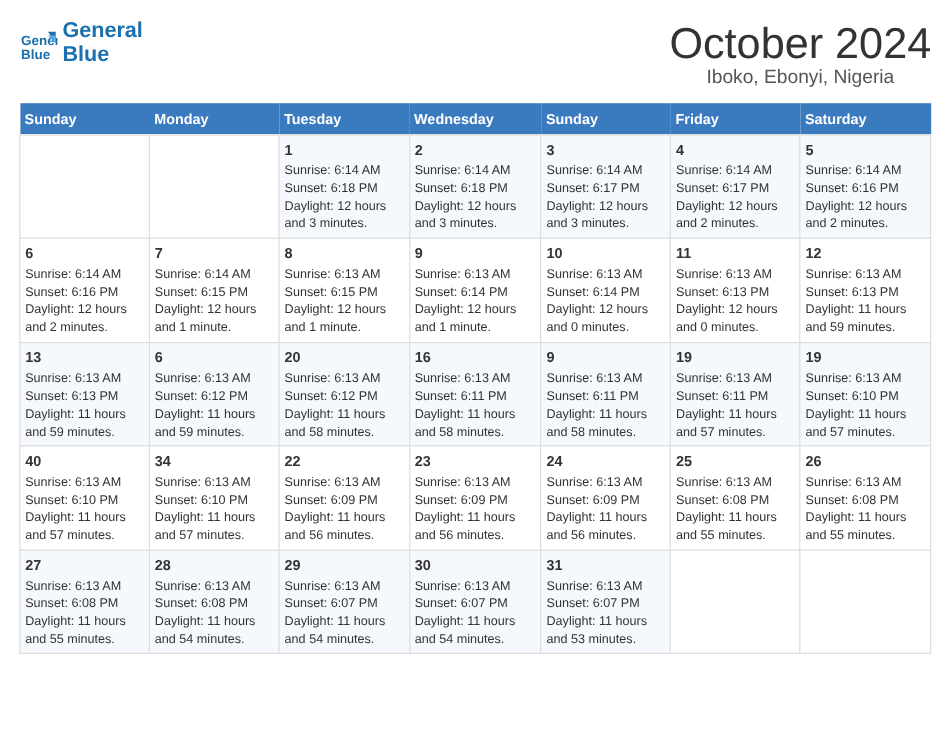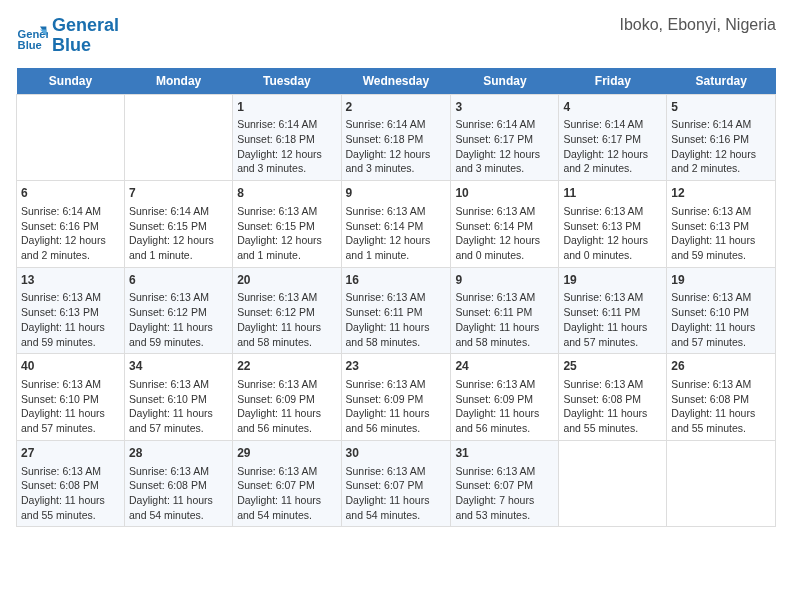--- a/index.html
+++ b/index.html
@@ -40,31 +40,32 @@
     .title-block h1 {
       font-size: 36px;
       font-weight: normal;
       color: #333;
       line-height: 1.1;
     }
     .title-block h2 {
       font-size: 16px;
       font-weight: normal;
       color: #555;
+      text-align: center;
     }
     table {
       width: 100%;
       border-collapse: collapse;
       font-size: 11px;
     }
     thead th {
       background-color: #3a7abf;
       color: #fff;
       padding: 6px 4px;
-      text-align: center;
+      text-align: left;
       font-size: 12px;
       font-weight: bold;
     }
     tbody td {
       border: 1px solid #ddd;
       padding: 4px 4px;
       vertical-align: top;
       width: 113px;
       min-height: 70px;
       color: #333;
@@ -99,20 +100,21 @@
       <polygon points="30,12 38,12 38,20" fill="#5aabdf"></polygon>
     </svg>
     <div>
       <div class="logo-text">
         <span>General</span><br>
         <span>Blue</span>
       </div>
     </div>
   </div>
   <div class="title-block">
+    <h1>October 2024</h1>
     <h2>Iboko, Ebonyi, Nigeria</h2>
   </div>
 </div>
 
 <table>
   <thead>
     <tr id="header-row">
         <th>Sunday</th>
         <th>Monday</th>
         <th>Tuesday</th>
@@ -311,19 +313,19 @@
         <td>
           <span class="day-num">30</span>
           <div>Sunrise: 6:13 AM</div>
           <div>Sunset: 6:07 PM</div>
           <div>Daylight: 11 hours and 54 minutes.</div>
         </td>
         <td>
           <span class="day-num">31</span>
           <div>Sunrise: 6:13 AM</div>
           <div>Sunset: 6:07 PM</div>
-          <div>Daylight: 7 hours and 53 minutes.</div>
+          <div>Daylight: 11 hours and 53 minutes.</div>
         </td>
         <td class="empty-cell"></td>
         <td class="empty-cell"></td>
       </tr>
     </tbody>
 </table>
 
 </body></html>

